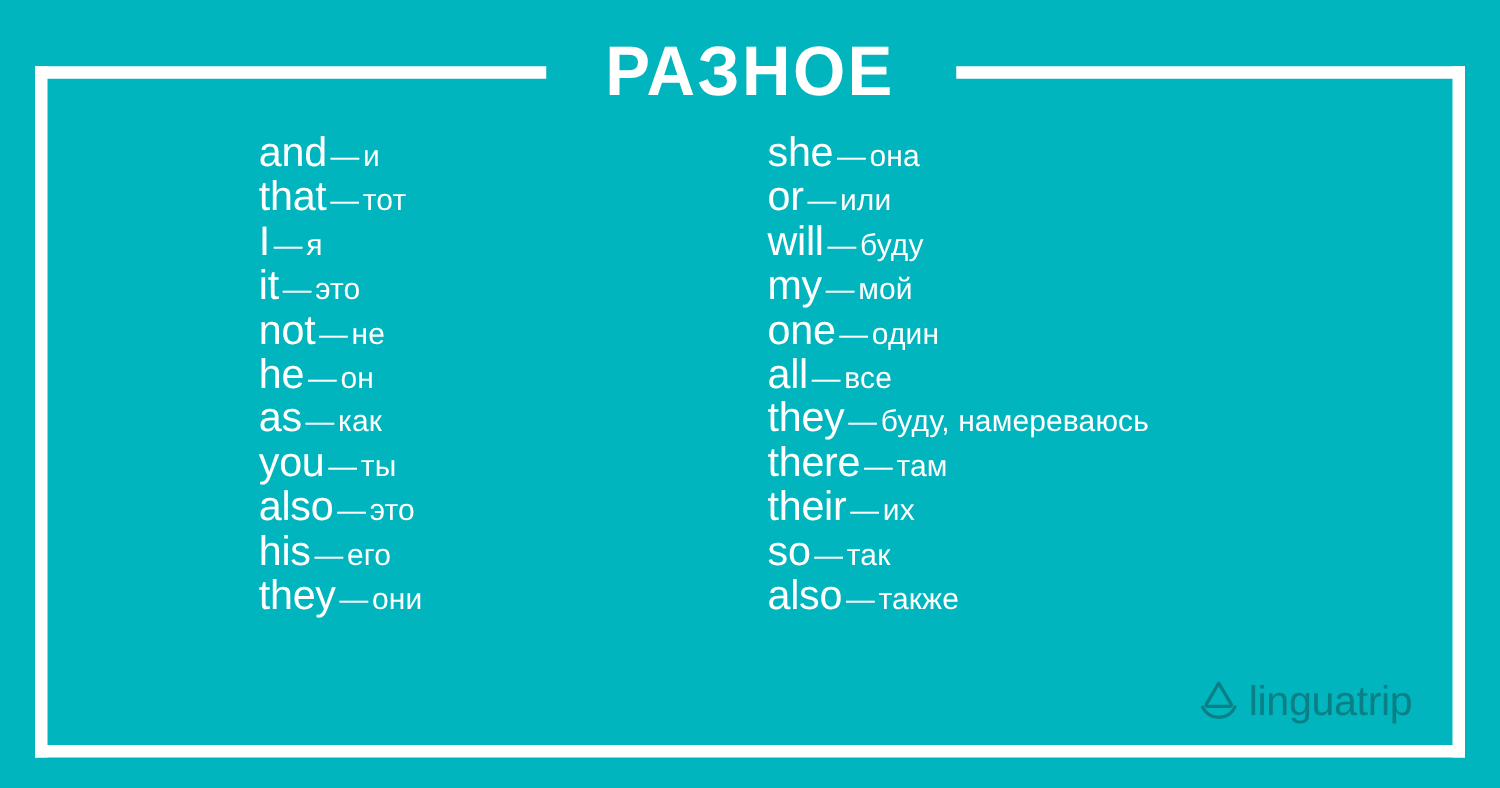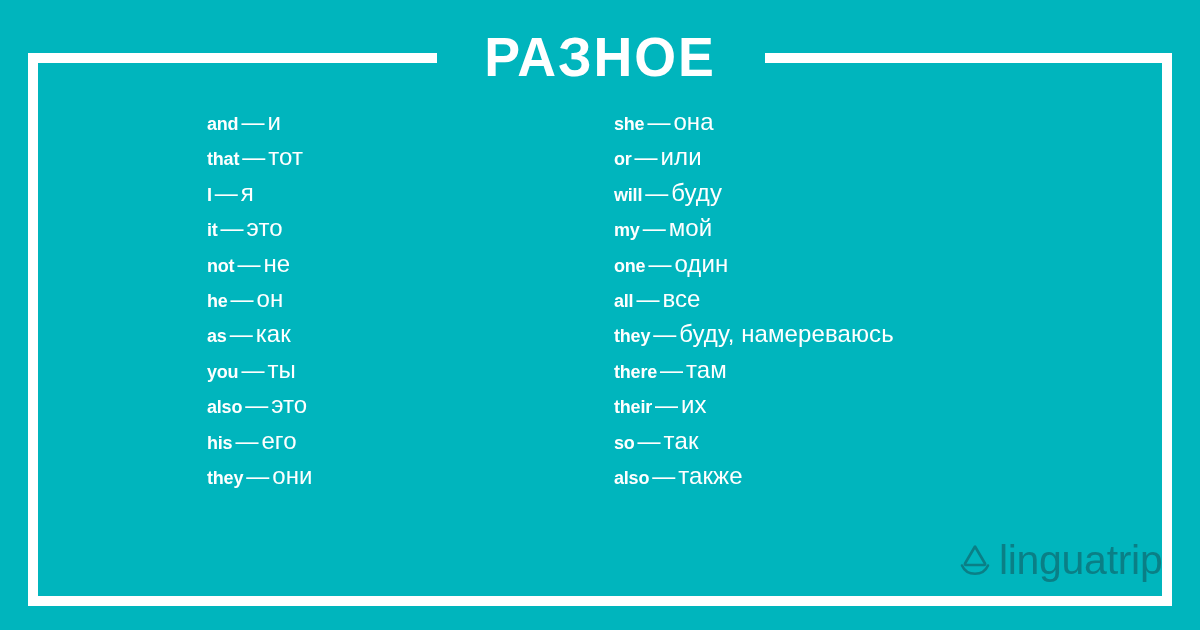--- a/index.html
+++ b/index.html
@@ -68,22 +68,22 @@
   #column-right { left: 614px; }
 
   .word-row {
     height: 35.4px;
     line-height: 35.4px;
     white-space: nowrap;
     color: #ffffff;
     font-size: 25px;
   }
   .term {
-    font-weight: bold;
-    font-size: 18px;
+    font-weight: normal;
+    font-size: 33px;
     letter-spacing: -0.2px;
   }
   .dash {
     font-weight: normal;
     font-size: 23px;
     padding: 0 3px;
   }
   .translation {
     font-weight: normal;
     font-size: 24px;
@@ -100,21 +100,21 @@
     align-items: center;
     gap: 7px;
   }
   #logo-mark {
     width: 34px;
     height: 34px;
     display: block;
   }
   #logo-text {
     color: #0a7f86;
-    font-size: 41px;
+    font-size: 33px;
     line-height: 33px;
     font-weight: normal;
     letter-spacing: -0.3px;
     font-family: "Liberation Sans", sans-serif;
   }
 </style>
 </head>
 <body>
 
 <div id="poster">

